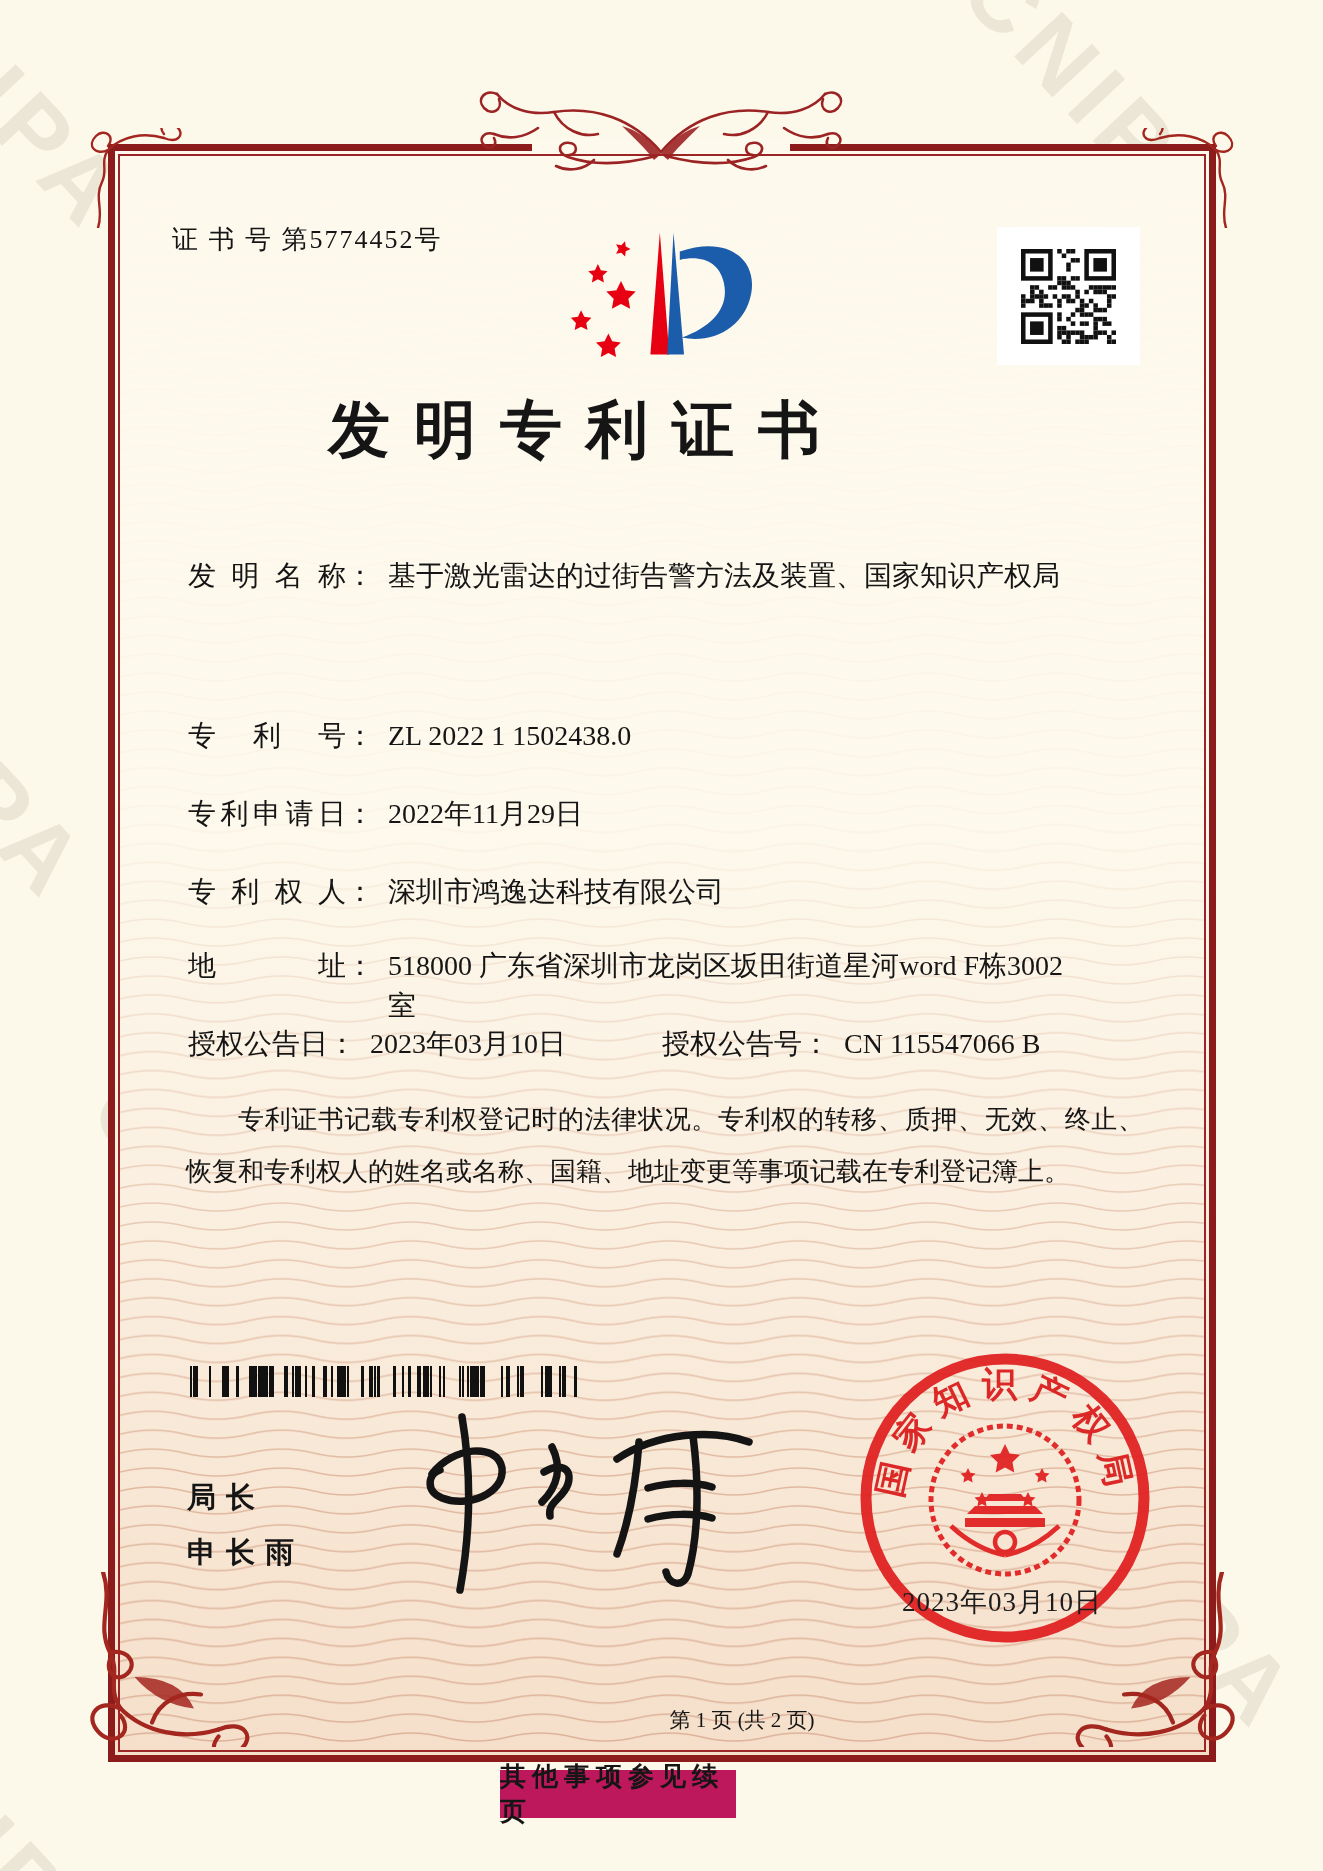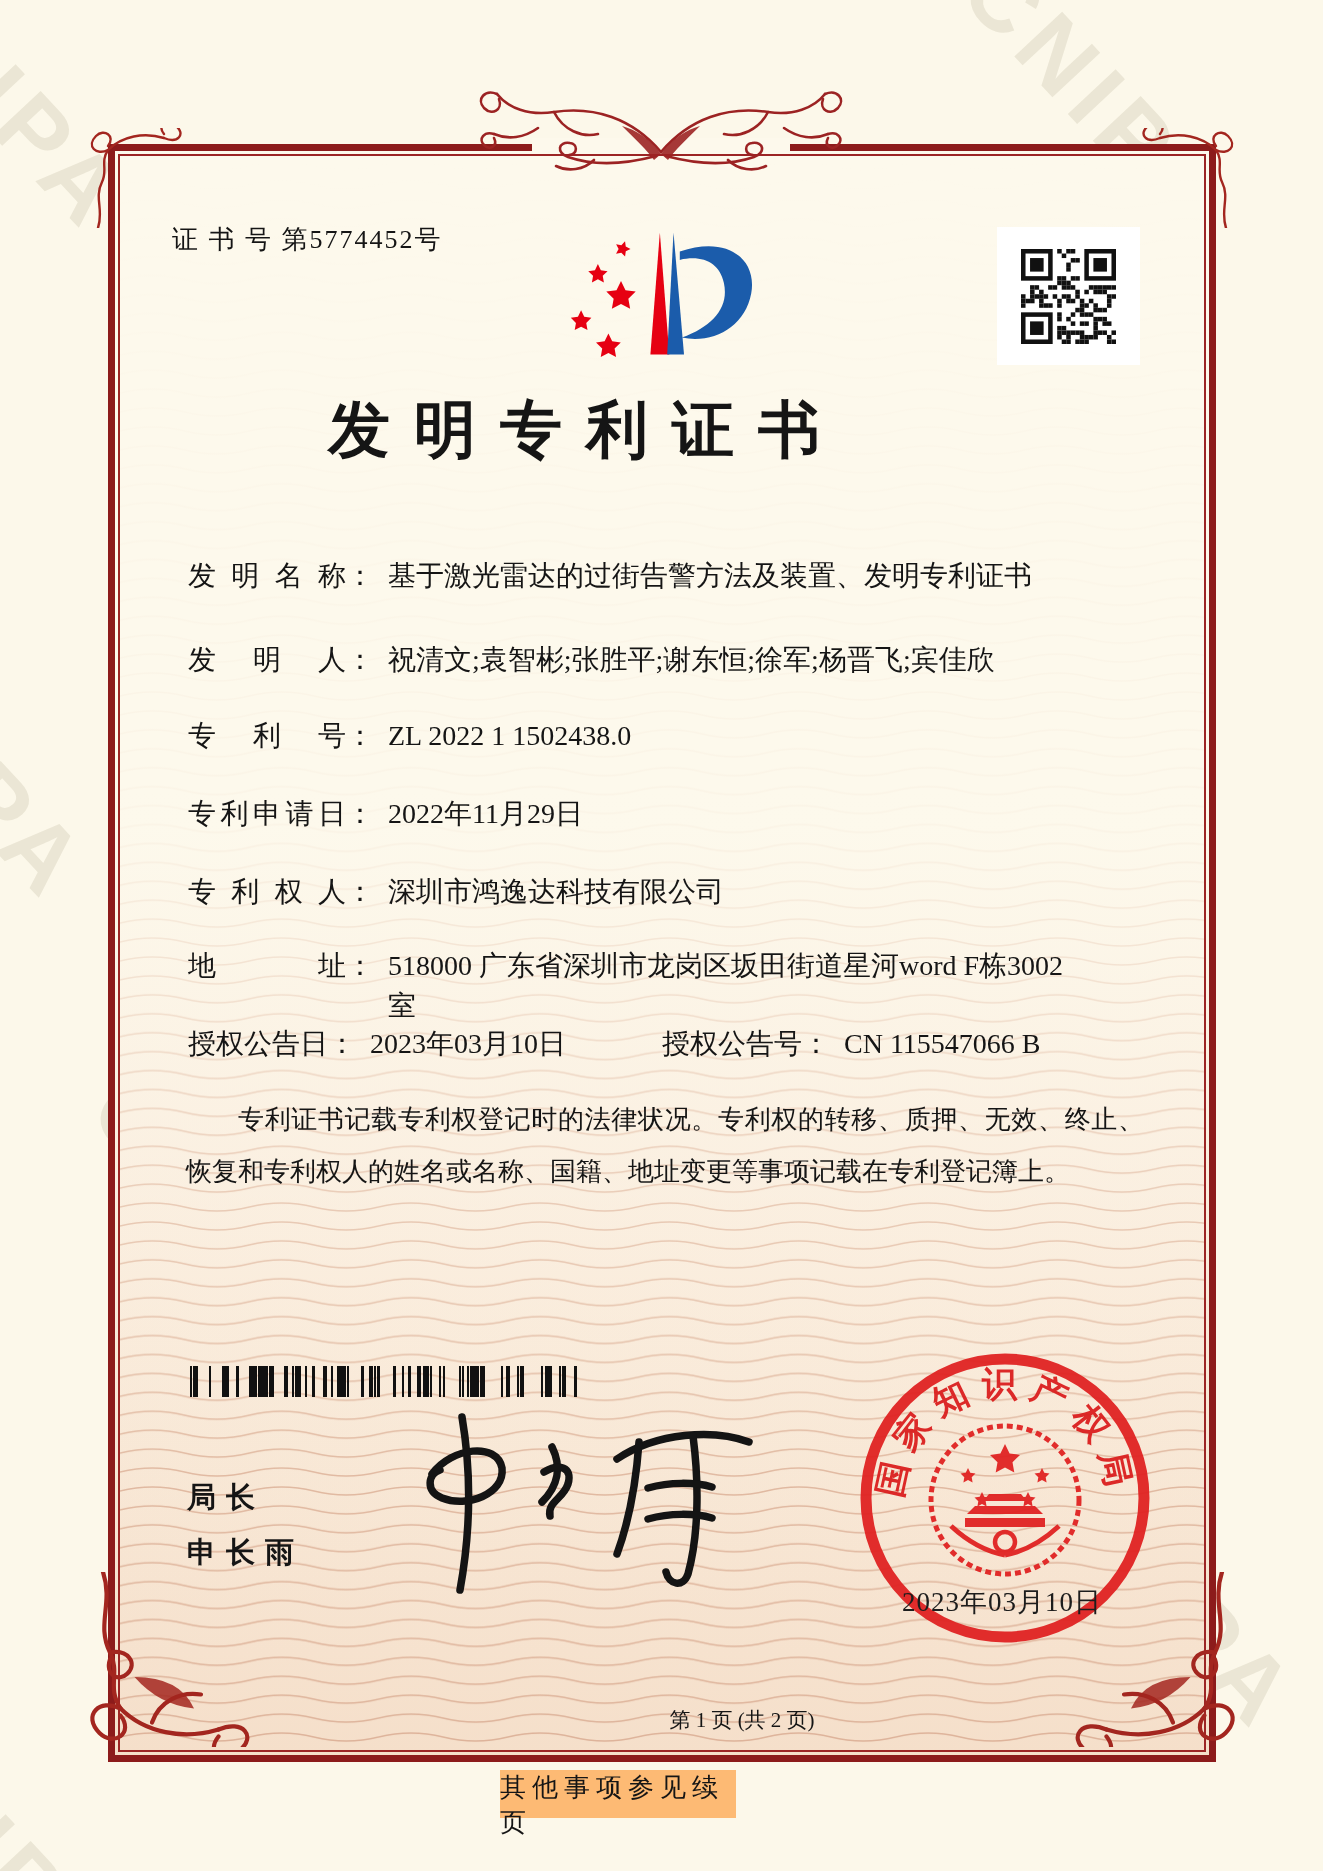--- a/index.html
+++ b/index.html
@@ -49,22 +49,22 @@
   .sig-name{position:absolute;left:187px;top:1533px;font-family:"Liberation Sans",sans-serif;
             font-weight:bold;font-size:29px;letter-spacing:10px;}
   .signature{position:absolute;left:392px;top:1402px;z-index:3;}
 
   .seal{position:absolute;left:855px;top:1348px;z-index:2;}
   .seal-date{position:absolute;left:902px;top:1584px;font-size:27px;letter-spacing:1px;
              color:#1d1d1d;z-index:3;}
 
   .page-num{position:absolute;left:108px;top:1706px;width:1268px;text-align:center;
             font-size:21px;z-index:2;}
-  .cont-box{position:absolute;left:500px;top:1770px;width:236px;height:48px;background:#fdba74;
-            display:flex;justify-content:center;z-index:2;}
+  .cont-box{position:absolute;left:500px;top:1770px;width:236px;height:48px;background:#be185d;
+            display:flex;align-items:center;justify-content:center;z-index:2;font-weight:bold;}
   .cont-text{font-size:26px;letter-spacing:6px;}
 
   .corner{position:absolute;z-index:2;}
   .top-ornament{position:absolute;left:428px;top:76px;z-index:3;}
 </style>
 </head>
 <body>
 
 <div class="page">
 
@@ -308,24 +308,21 @@
         <rect x="72" y="9" width="13.5" height="13.5"></rect>
         <rect x="0" y="63" width="31.5" height="31.5"></rect>
         <rect x="4.5" y="67.5" width="22.5" height="22.5" fill="#fff"></rect>
         <rect x="9" y="72" width="13.5" height="13.5"></rect>
       </svg>
     </div>
 
     <div class="doc-title">发明专利证书</div>
 
     <div class="frow" style="top:556px">
-      <span class="flabel">发明名称</span><span class="fcolon">：</span><span class="fvalue">基于激光雷达的过街告警方法及装置、发明专利证书</span>
-    </div>
-    <div class="frow" style="top:640px">
-      <span class="flabel">发明人</span><span class="fcolon">：</span><span class="fvalue">祝清文;袁智彬;张胜平;谢东恒;徐军;杨晋飞;宾佳欣</span>
+      <span class="flabel">发明名称</span><span class="fcolon">：</span><span class="fvalue">基于激光雷达的过街告警方法及装置、国家知识产权局</span>
     </div>
     <div class="frow" style="top:716px">
       <span class="flabel">专利号</span><span class="fcolon">：</span><span class="fvalue">ZL 2022 1 1502438.0</span>
     </div>
     <div class="frow" style="top:794px">
       <span class="flabel">专利申请日</span><span class="fcolon">：</span><span class="fvalue">2022年11月29日</span>
     </div>
     <div class="frow" style="top:872px">
       <span class="flabel">专利权人</span><span class="fcolon">：</span><span class="fvalue">深圳市鸿逸达科技有限公司</span>
     </div>

